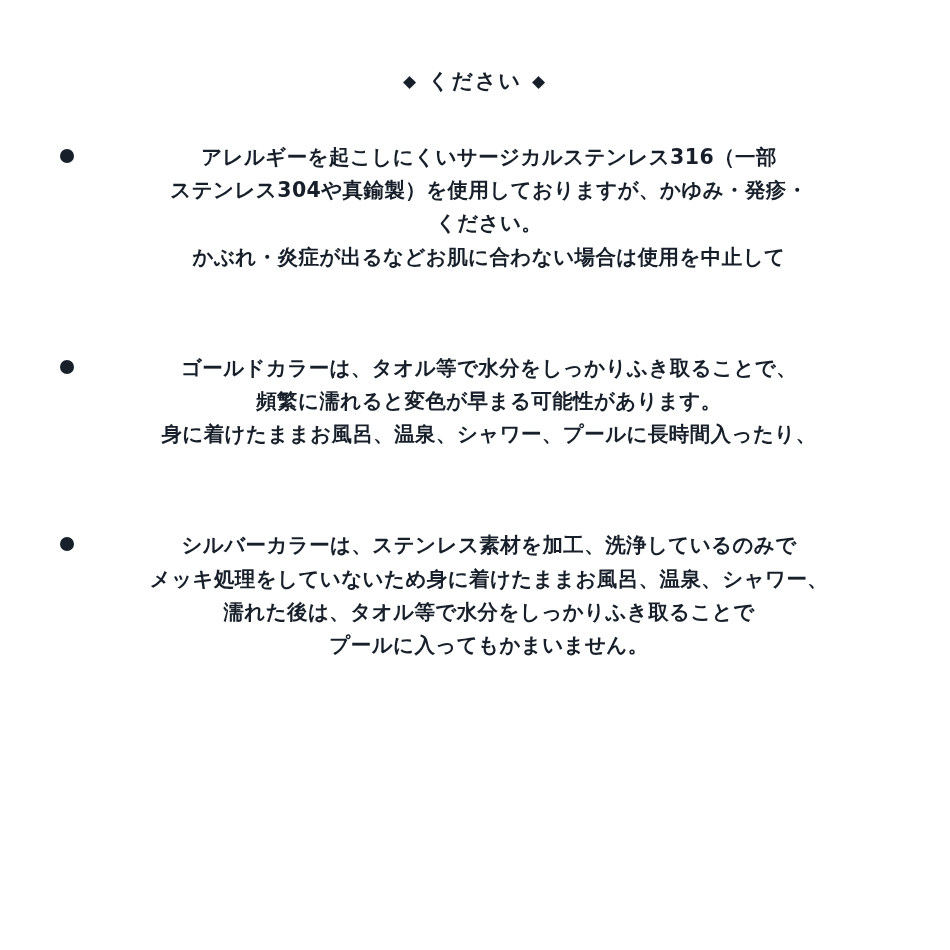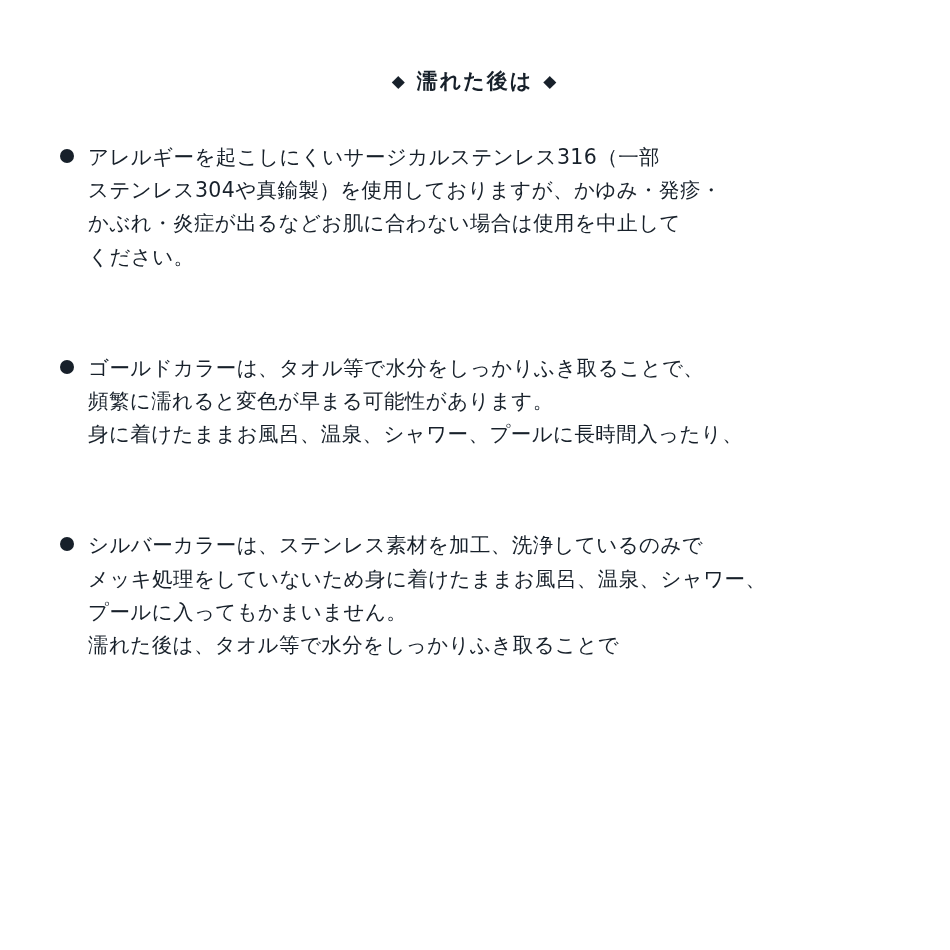--- a/index.html
+++ b/index.html
@@ -56,61 +56,62 @@
     border-radius: 50%;
     background: #17202a;
     margin-top: 8px;
     margin-right: 14px;
   }
   .note-lines {
     flex: 1 1 auto;
   }
   .note-line {
     font-size: 20.5px;
-    font-weight: normal;
+    font-weight: bold;
     line-height: 1.62;
     letter-spacing: 0.4px;
     color: #17202a;
     white-space: pre;
+    text-align: center;
   }
 </style>
 </head>
 <body>
 
 <div class="page">
 
   <h1 class="doc-title">
-    <span class="diamond">◆</span><span class="title-text">濡れた後は</span><span class="diamond">◆</span>
+    <span class="diamond">◆</span><span class="title-text">ください</span><span class="diamond">◆</span>
   </h1>
 
   <div class="notes">
 
     <div class="note-item gap-large">
       <span class="bullet"></span>
       <div class="note-lines">
         <div class="note-line">アレルギーを起こしにくいサージカルステンレス316（一部</div>
         <div class="note-line">ステンレス304や真鍮製）を使用しておりますが、かゆみ・発疹・</div>
+        <div class="note-line">ください。</div>
         <div class="note-line">かぶれ・炎症が出るなどお肌に合わない場合は使用を中止して</div>
-        <div class="note-line">ください。</div>
       </div>
     </div>
 
     <div class="note-item gap-large">
       <span class="bullet"></span>
       <div class="note-lines">
         <div class="note-line">ゴールドカラーは、タオル等で水分をしっかりふき取ることで、</div>
         <div class="note-line">頻繁に濡れると変色が早まる可能性があります。</div>
         <div class="note-line">身に着けたままお風呂、温泉、シャワー、プールに長時間入ったり、</div>
       </div>
     </div>
 
     <div class="note-item">
       <span class="bullet"></span>
       <div class="note-lines">
         <div class="note-line">シルバーカラーは、ステンレス素材を加工、洗浄しているのみで</div>
         <div class="note-line">メッキ処理をしていないため身に着けたままお風呂、温泉、シャワー、</div>
+        <div class="note-line">濡れた後は、タオル等で水分をしっかりふき取ることで</div>
         <div class="note-line">プールに入ってもかまいません。</div>
-        <div class="note-line">濡れた後は、タオル等で水分をしっかりふき取ることで</div>
       </div>
     </div>
 
   </div>
 </div>
 
 </body></html>

